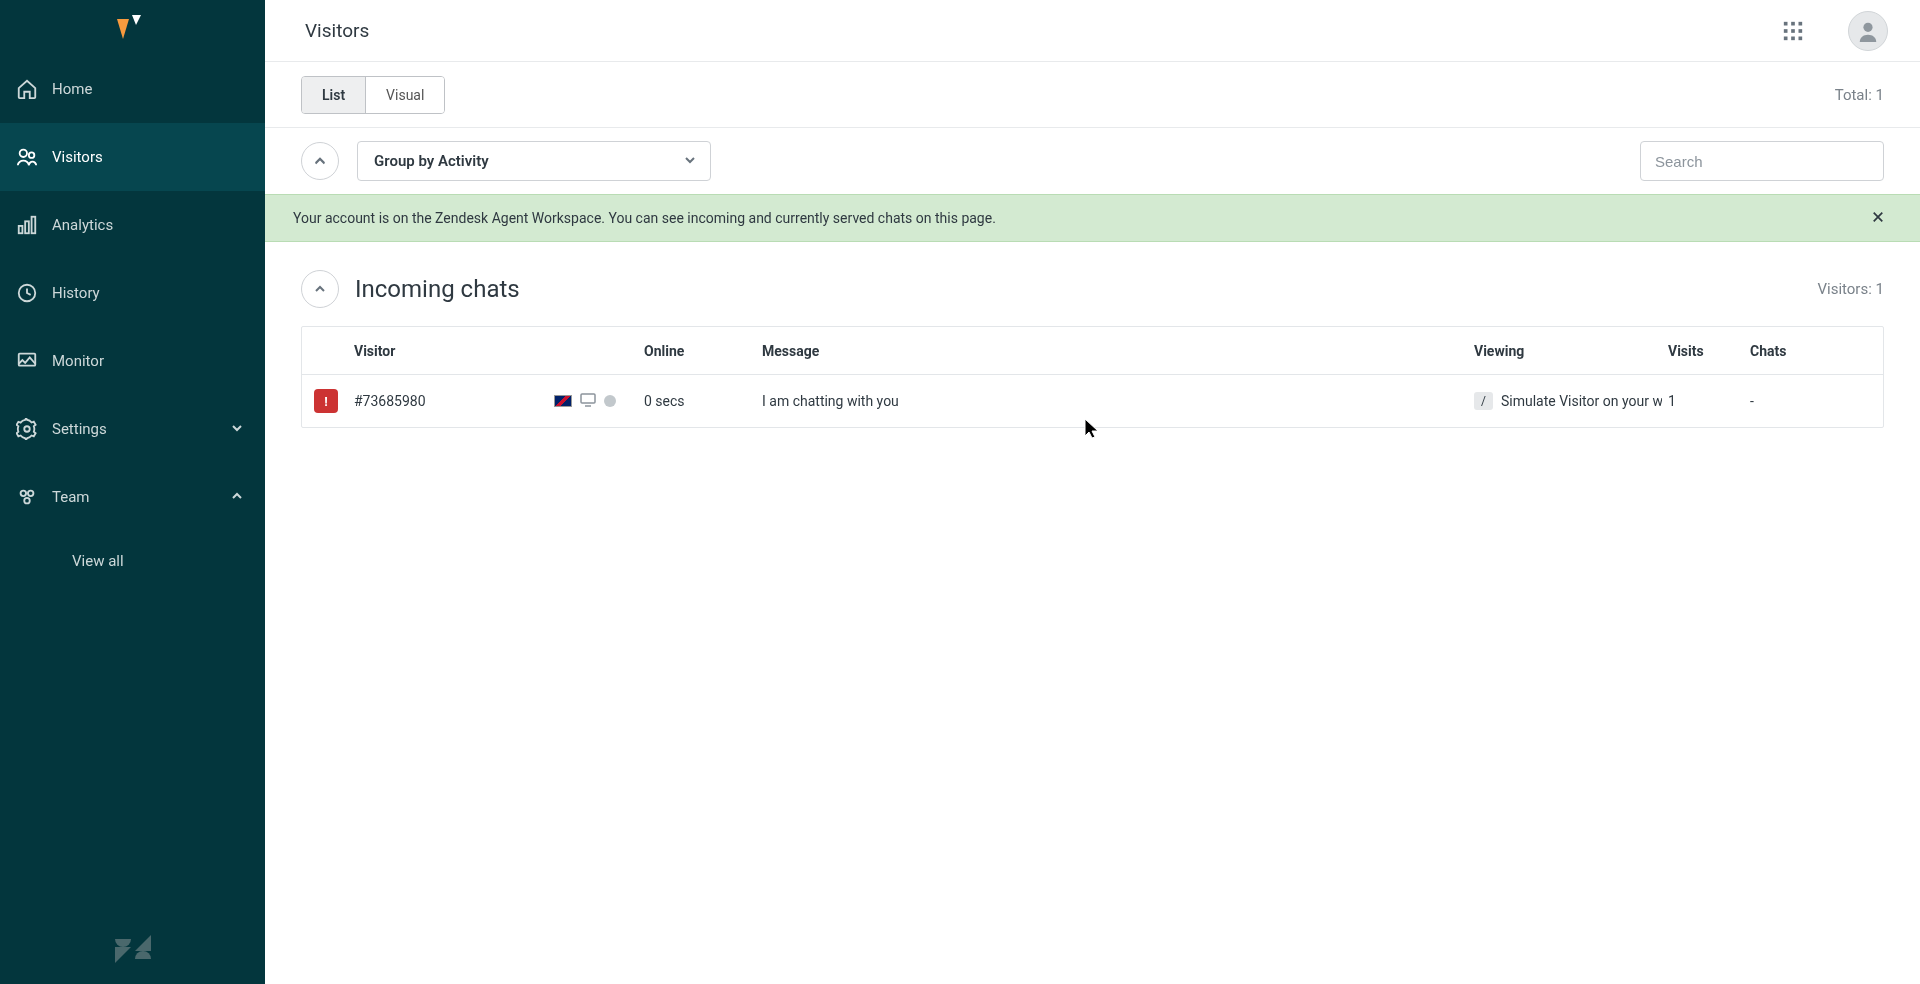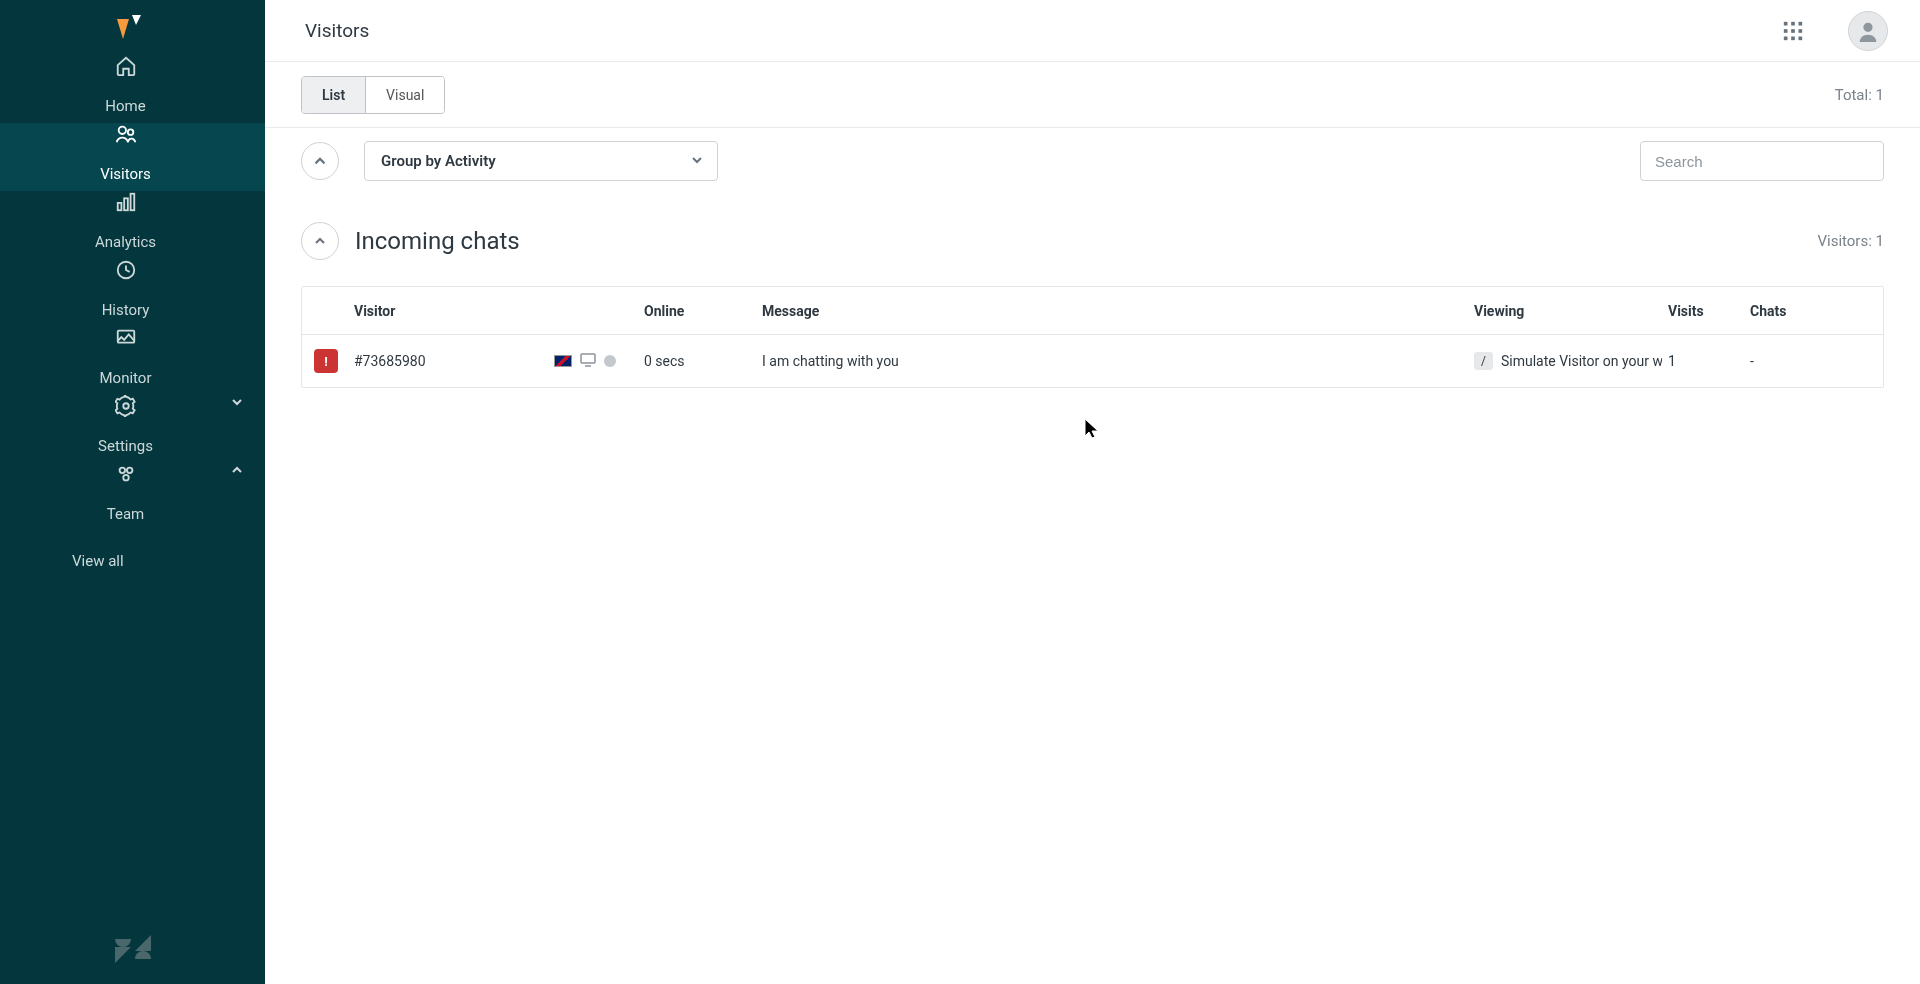--- a/index.html
+++ b/index.html
@@ -31,24 +31,23 @@
     display: flex;
     align-items: center;
     padding-left: 115px;
   }
   .sidebar-logo svg { width: 34px; height: 30px; }
   .nav-item {
     height: 68px;
     display: flex;
     align-items: center;
     padding: 0 30px 0 16px;
-    gap: 22px;
+    gap: 14px;
     cursor: pointer;
     position: relative;
-    flex-direction: column;
   }
   .nav-item.active { background: #06464f; color: #ffffff; }
   .nav-item .nav-label { font-size: 15px; line-height: 1; }
   .nav-item svg { width: 22px; height: 22px; }
   .nav-item .chevron {
     position: absolute;
     right: 22px;
   }
   .nav-item .chevron svg { width: 12px; height: 12px; }
   .nav-subitem {
@@ -130,21 +129,21 @@
   .seg .seg-inactive { background: #ffffff; color: #555; }
   .toolbar-spacer { flex: 1; }
   .total { color: #7a828a; font-size: 15px; }
 
   
   .filterbar {
     height: 66px;
     display: flex;
     align-items: center;
     padding: 0 36px;
-    gap: 25px;
+    gap: 18px;
   }
   .circle-btn {
     width: 38px; height: 38px;
     border: 1px solid #cfd2d6;
     border-radius: 50%;
     display:flex; align-items:center; justify-content:center;
     cursor:pointer;
     color:#68737d;
   }
   .dropdown {
@@ -196,21 +195,21 @@
     align-items:center;
     padding: 28px 36px 18px 36px;
     gap: 16px;
   }
   .section-title { font-size: 24px; color:#2f3941; }
   .section-spacer { flex:1; }
   .section-count { color:#7a828a; font-size:15px; }
 
   
   .table {
-    margin: 8px 36px;
+    margin: 0 36px;
     border: 1px solid #e3e6e9;
     border-radius: 2px;
   }
   .table-head, .table-row {
     display: grid;
     grid-template-columns: 46px 200px 90px 118px 712px 194px 82px 100px;
     align-items: center;
   }
   .table-head {
     height: 48px;
@@ -405,20 +404,28 @@
     <div class="dropdown">
       <span>Group by Activity</span>
       <span class="dd-arrow"><svg viewBox="0 0 12 12" width="12" height="12" fill="none" stroke="#68737d" stroke-width="2">
             <path d="M2 4l4 4 4-4"></path>
           </svg></span>
     </div>
     <div class="filterbar-spacer"></div>
     <input class="search" type="text" placeholder="Search" style="">
   </div>
 
+  <div class="banner">
+    <span class="banner-text">Your account is on the Zendesk Agent Workspace. You can see incoming and currently served chats on this page.</span>
+    <span class="banner-close">
+      <svg viewBox="0 0 14 14" width="12" height="12" stroke="#2f3941" stroke-width="2">
+          <path d="M2 2l10 10M12 2L2 12"></path>
+        </svg>
+    </span>
+  </div>
 
   <div class="section-row">
     <div class="circle-btn">
       <svg viewBox="0 0 12 12" width="12" height="12" fill="none" stroke="#68737d" stroke-width="2">
           <path d="M2 8l4-4 4 4"></path>
         </svg>
     </div>
     <span class="section-title">Incoming chats</span>
     <div class="section-spacer"></div>
     <div class="section-count">

